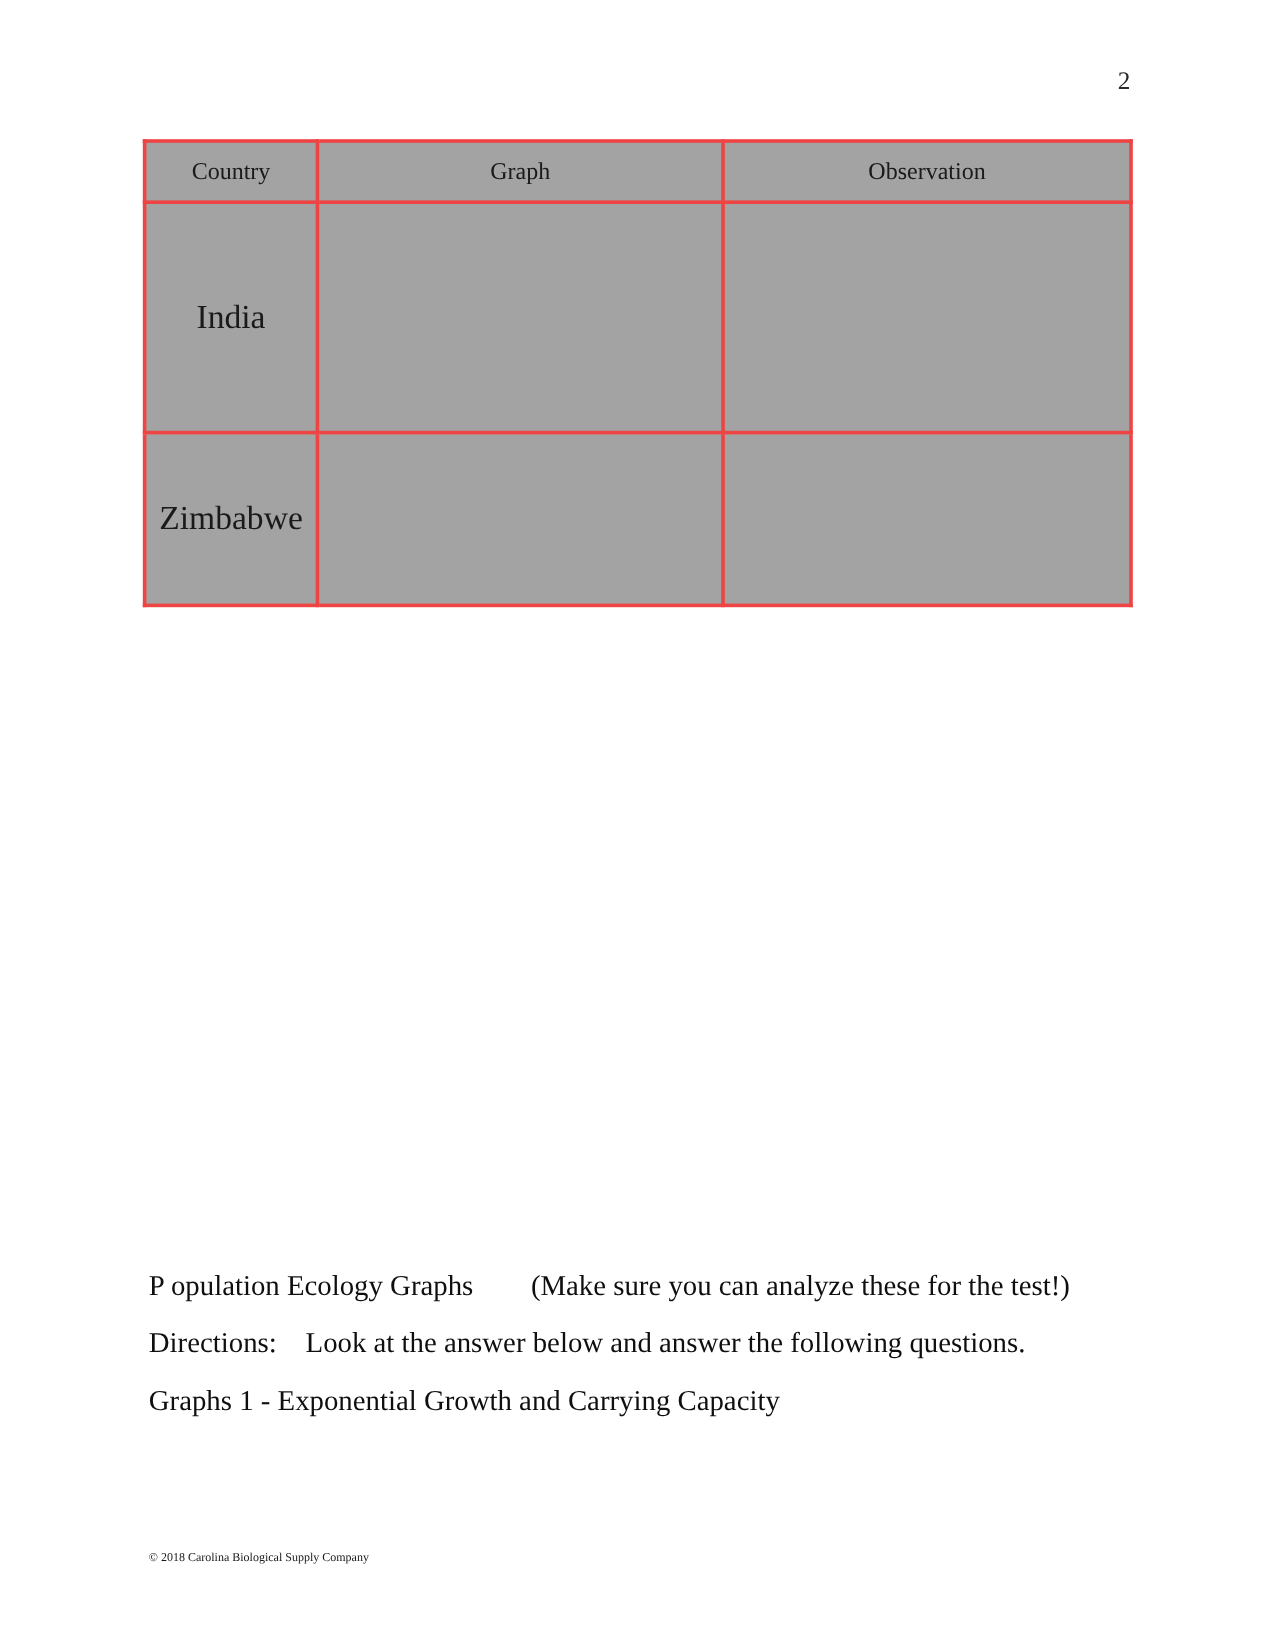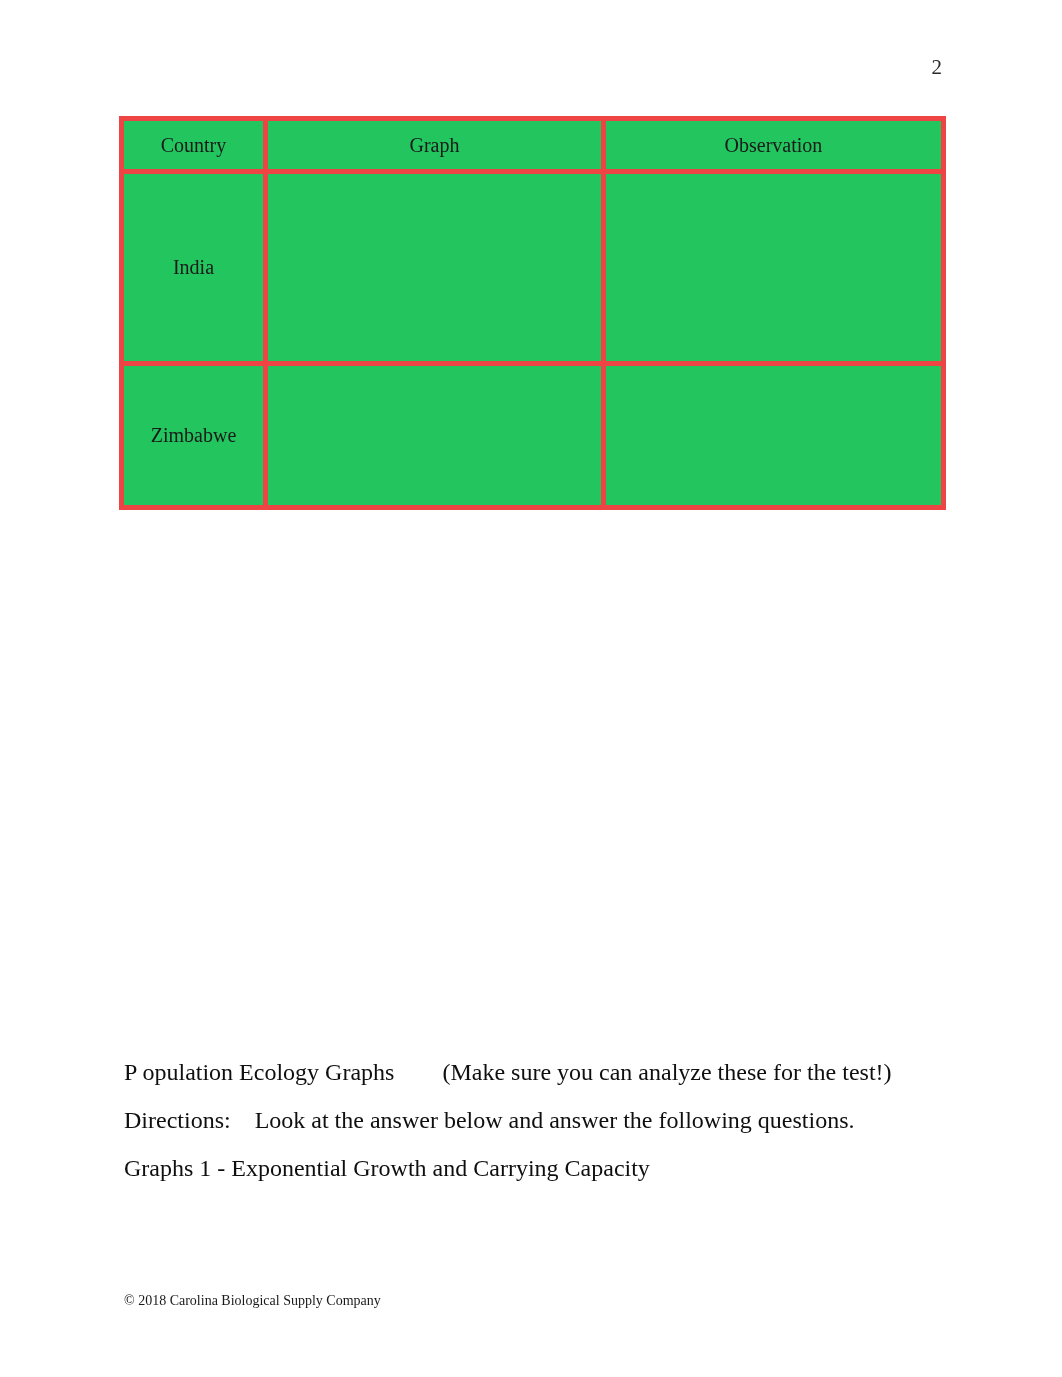--- a/index.html
+++ b/index.html
@@ -40,39 +40,39 @@
     left: 119px;
     width: 822px;
   }
   table.worksheet {
     width: 822px;
     border-collapse: collapse;
     table-layout: fixed;
   }
   table.worksheet td,
   table.worksheet th {
-    border: 5px solid #ef4444;
+    border: 3px solid #ef4444;
     padding: 0;
     vertical-align: middle;
-    background: #22c55e;
+    background: #a3a3a3;
   }
   table.worksheet th {
     font-weight: normal;
     font-size: 20px;
     height: 48px;
     text-align: center;
     color: #1a1a1a;
   }
   .col-country { width: 144px; }
   .col-graph   { width: 338px; }
   .col-obs     { width: 340px; }
 
   td.country-cell {
     text-align: center;
-    font-size: 20px;
+    font-size: 28px;
     color: #1a1a1a;
     line-height: 1.28;
   }
   td.blank-cell {
     text-align: left;
   }
   .row-h-1 { height: 192px; }
   .row-h-2 { height: 193px; }
   .row-h-3 { height: 196px; }
   .row-h-4 { height: 144px; }
@@ -91,21 +91,21 @@
     margin: 0 0 24px 0;
     white-space: pre;
   }
   .para:last-child { margin-bottom: 0; }
 
   
   .footer {
     position: absolute;
     left: 124px;
     top: 1294px;
-    font-size: 14px;
+    font-size: 10px;
     color: #1a1a1a;
     line-height: 1;
   }
 </style>
 </head>
 <body>
 
 <div class="page">
 
   <div class="page-number">2</div>

